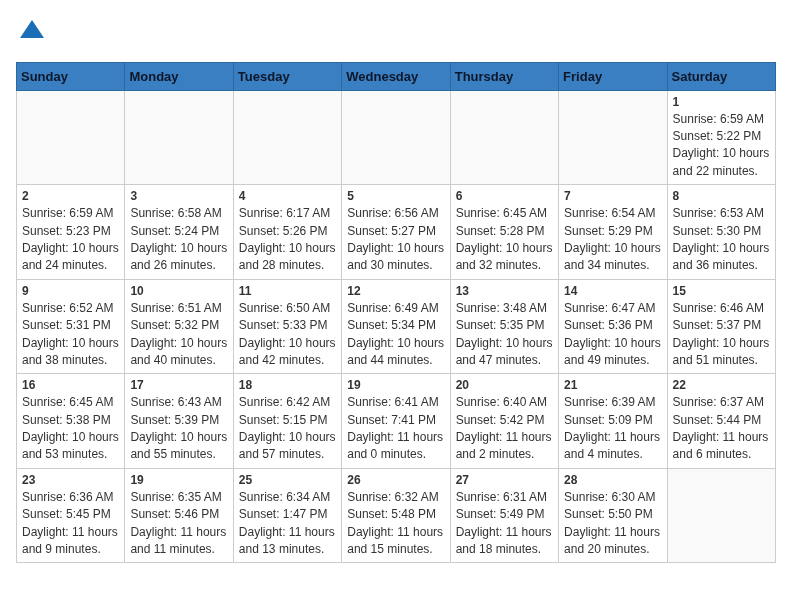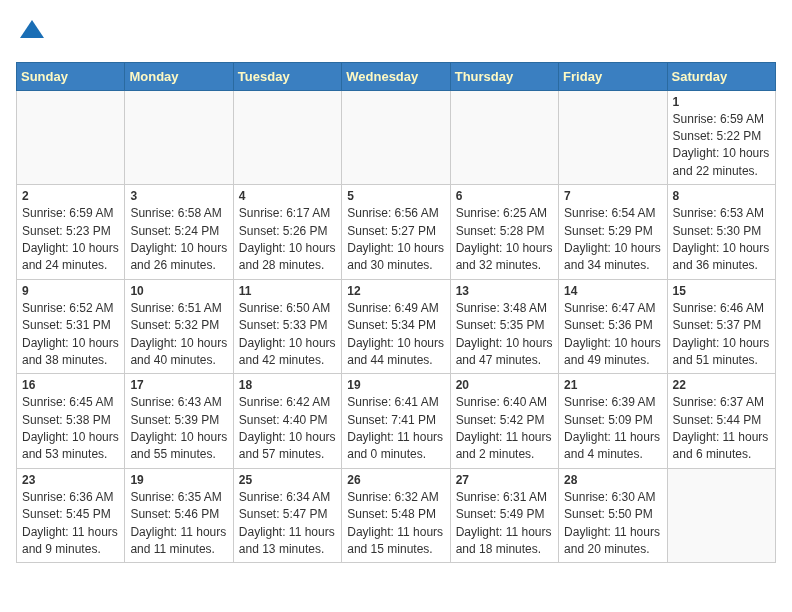--- a/index.html
+++ b/index.html
@@ -44,21 +44,21 @@
       font-size: 14px;
       color: #555;
     }
     .calendar {
       width: 100%;
       border-collapse: collapse;
       border: 1px solid #ccc;
     }
     .calendar th {
       background-color: #3a7fc1;
-      color: #fef9c3;
+      color: #0f172a;
       font-size: 13px;
       font-weight: bold;
       padding: 6px 4px;
       text-align: left;
       border: 1px solid #2a6aa0;
     }
     .calendar td {
       border: 1px solid #ccc;
       vertical-align: top;
       padding: 4px 5px;
@@ -152,21 +152,21 @@
 Daylight: 10 hours and 28 minutes.</div>
         </td>
         <td>
           <span class="day-number">5</span>
           <div class="day-info">Sunrise: 6:56 AM
 Sunset: 5:27 PM
 Daylight: 10 hours and 30 minutes.</div>
         </td>
         <td>
           <span class="day-number">6</span>
-          <div class="day-info">Sunrise: 6:25 AM
+          <div class="day-info">Sunrise: 6:45 AM
 Sunset: 5:28 PM
 Daylight: 10 hours and 32 minutes.</div>
         </td>
         <td>
           <span class="day-number">7</span>
           <div class="day-info">Sunrise: 6:54 AM
 Sunset: 5:29 PM
 Daylight: 10 hours and 34 minutes.</div>
         </td>
         <td>
@@ -229,21 +229,21 @@
         </td>
         <td>
           <span class="day-number">17</span>
           <div class="day-info">Sunrise: 6:43 AM
 Sunset: 5:39 PM
 Daylight: 10 hours and 55 minutes.</div>
         </td>
         <td>
           <span class="day-number">18</span>
           <div class="day-info">Sunrise: 6:42 AM
-Sunset: 4:40 PM
+Sunset: 5:15 PM
 Daylight: 10 hours and 57 minutes.</div>
         </td>
         <td>
           <span class="day-number">19</span>
           <div class="day-info">Sunrise: 6:41 AM
 Sunset: 7:41 PM
 Daylight: 11 hours and 0 minutes.</div>
         </td>
         <td>
           <span class="day-number">20</span>
@@ -273,21 +273,21 @@
         </td>
         <td>
           <span class="day-number">19</span>
           <div class="day-info">Sunrise: 6:35 AM
 Sunset: 5:46 PM
 Daylight: 11 hours and 11 minutes.</div>
         </td>
         <td>
           <span class="day-number">25</span>
           <div class="day-info">Sunrise: 6:34 AM
-Sunset: 5:47 PM
+Sunset: 1:47 PM
 Daylight: 11 hours and 13 minutes.</div>
         </td>
         <td>
           <span class="day-number">26</span>
           <div class="day-info">Sunrise: 6:32 AM
 Sunset: 5:48 PM
 Daylight: 11 hours and 15 minutes.</div>
         </td>
         <td>
           <span class="day-number">27</span>

